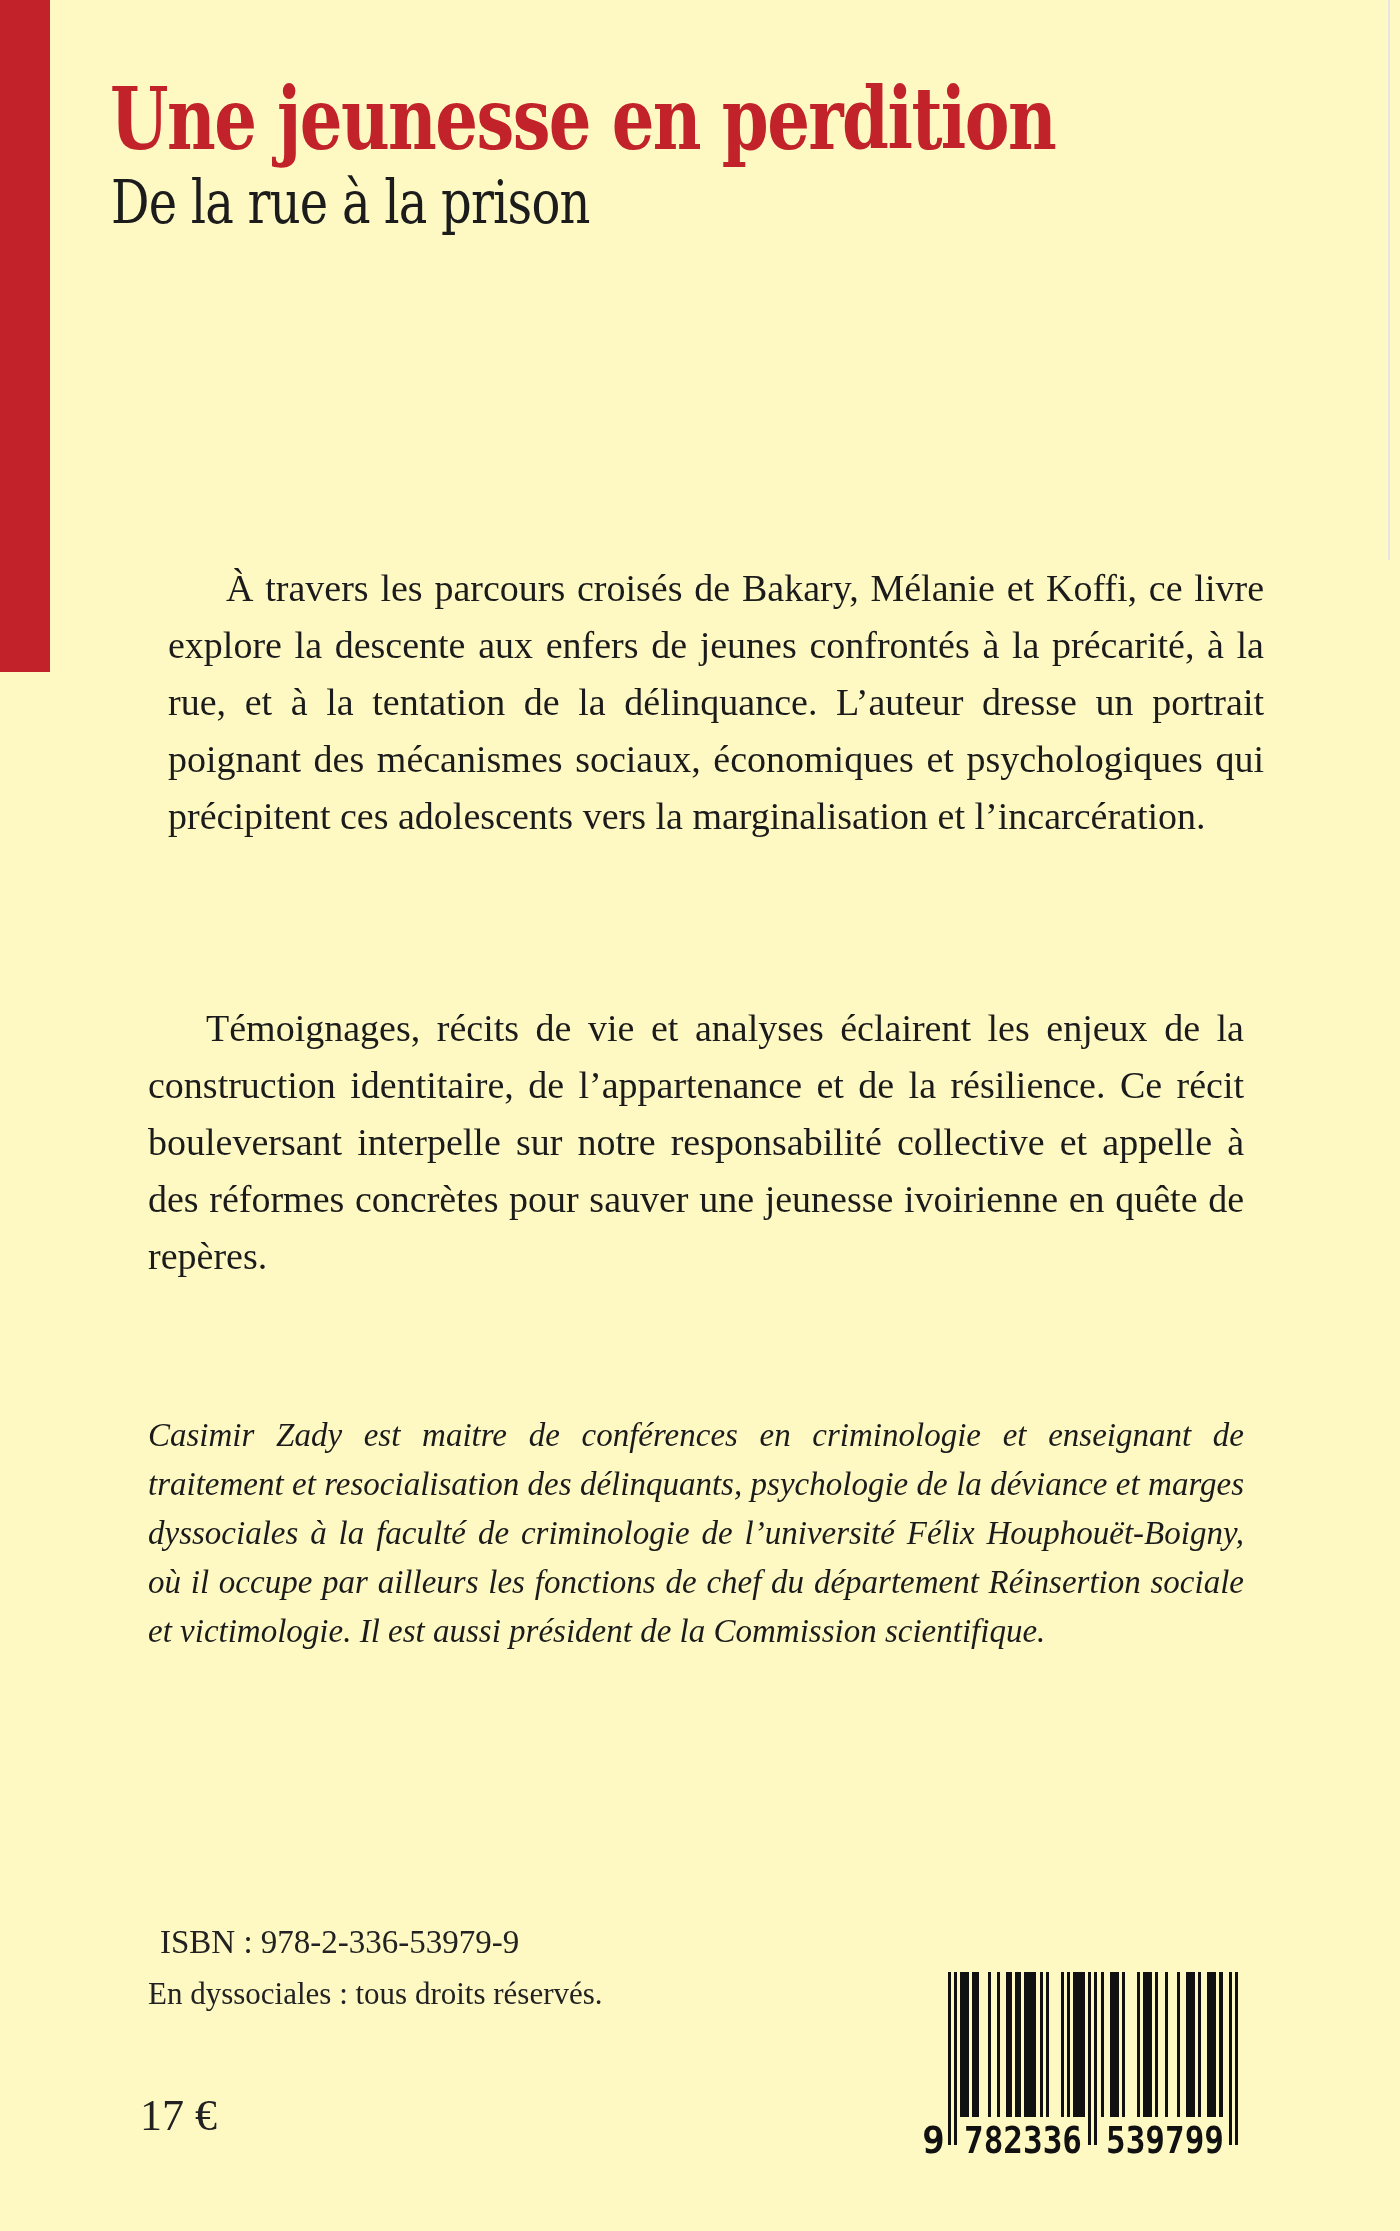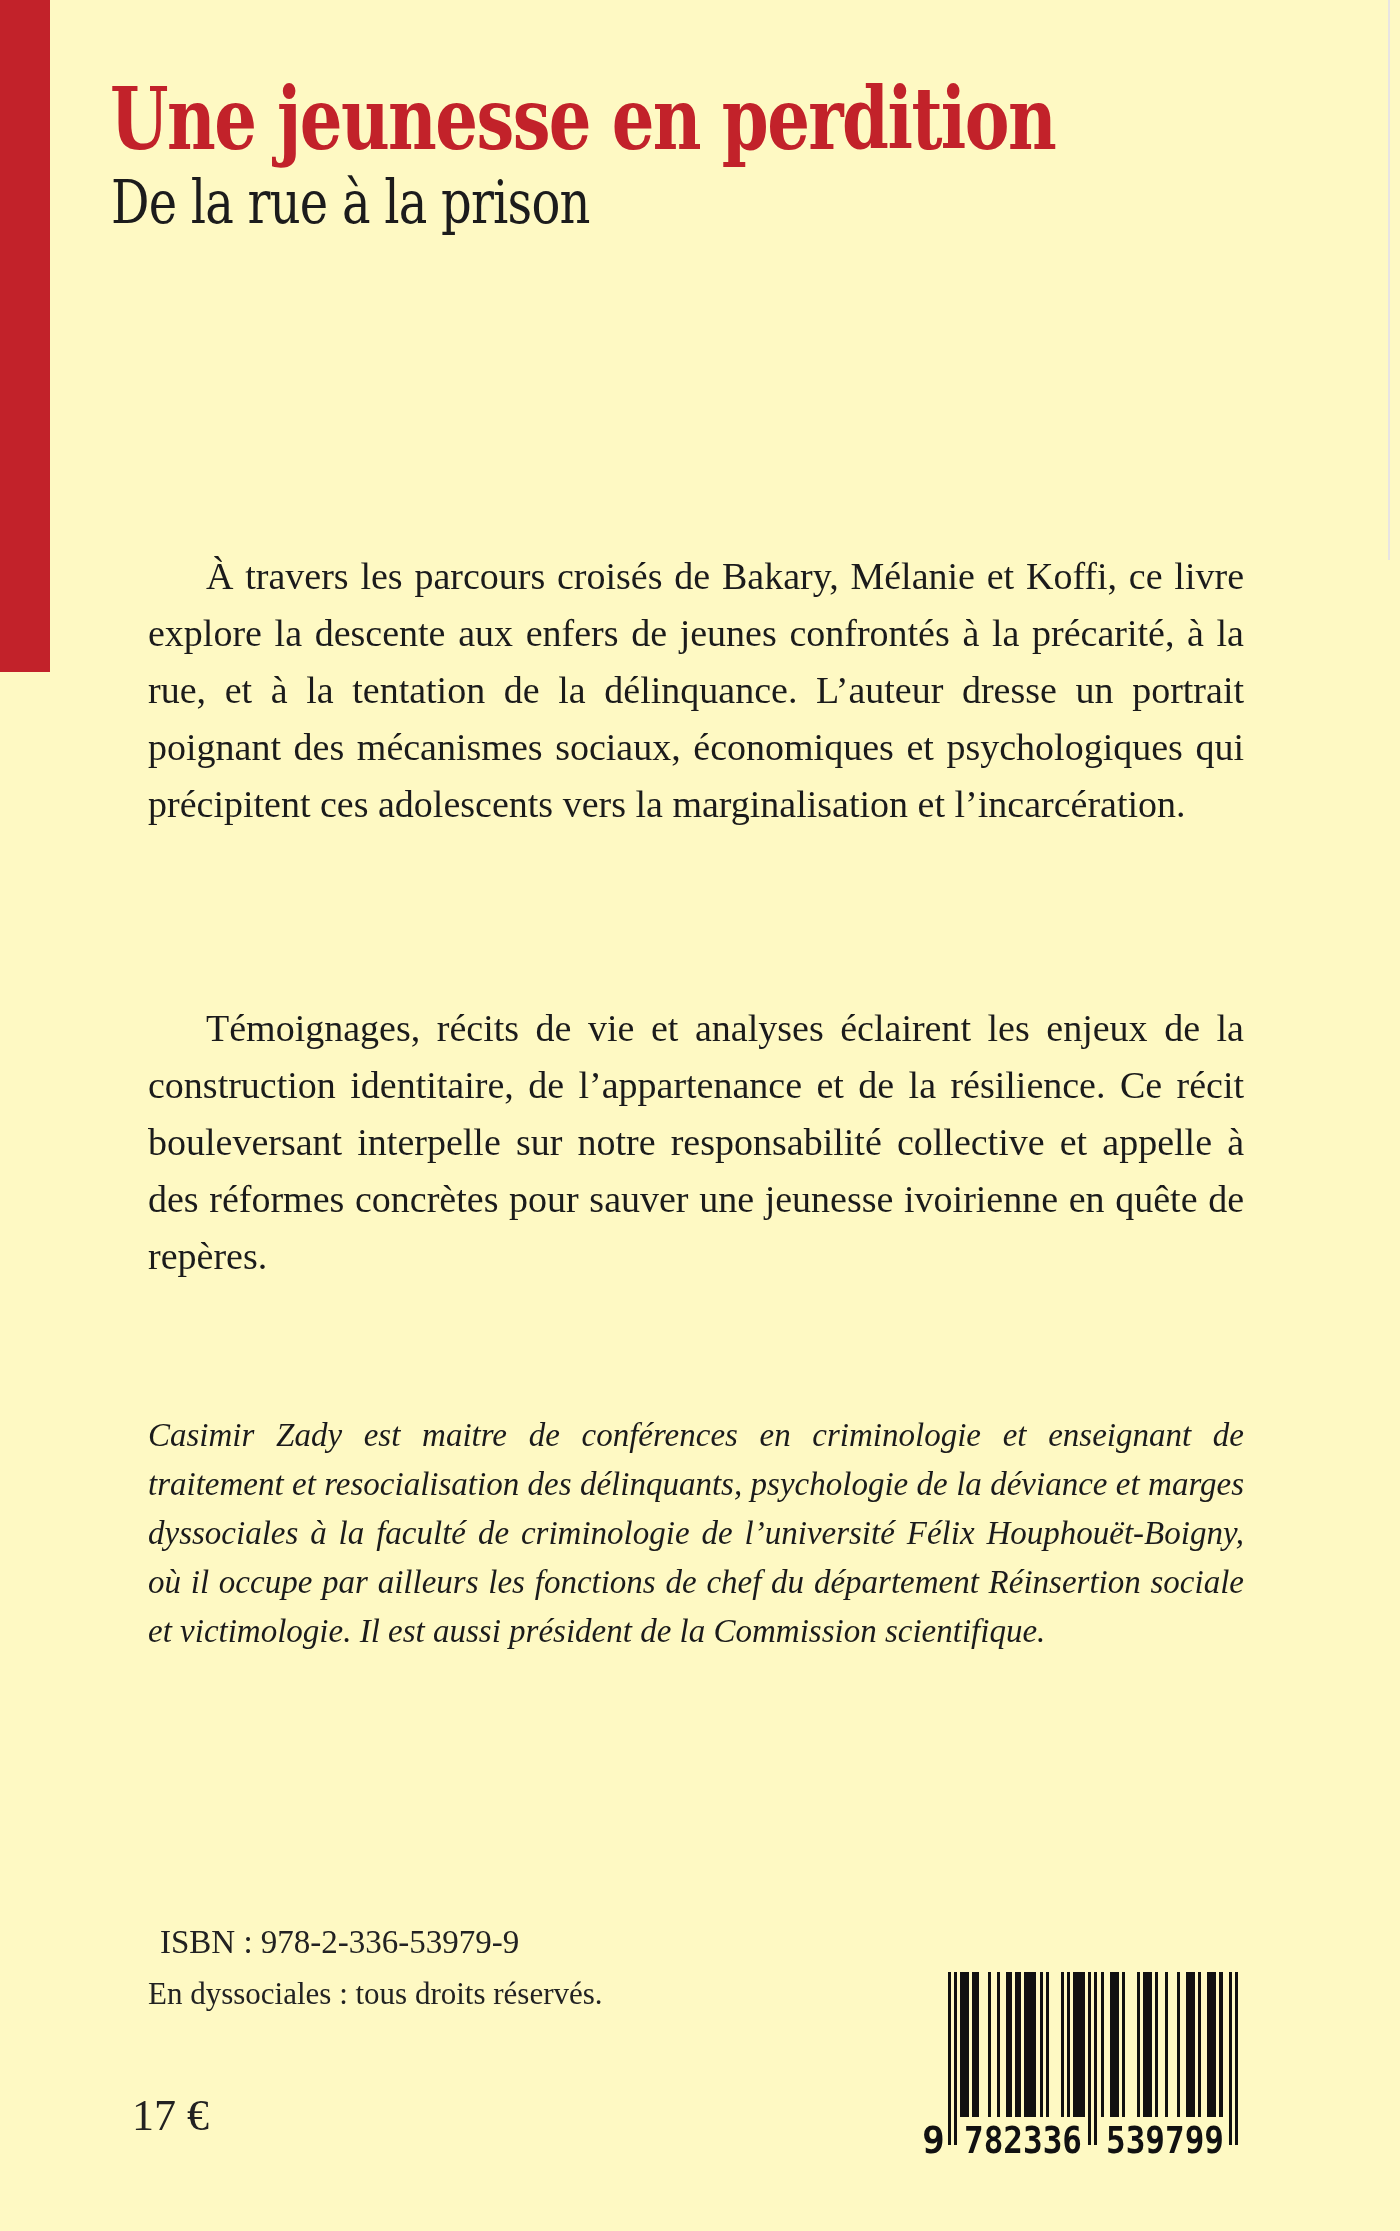--- a/index.html
+++ b/index.html
@@ -71,21 +71,21 @@
   .synopsis-para {
     position: absolute;
     left: 148px;
     width: 1096px;
     font-size: 38px;
     line-height: 57px;
     text-align: justify;
     text-indent: 58px;
     color: #1b1b1b;
   }
-  .para-1 { top: 510px; }
+  .para-1 { top: 522px; margin-left: 20px; }
   .para-2 { top: 962px; }
 
   
   .bio {
     position: absolute;
     left: 148px;
     top: 1378px;
     width: 1096px;
     font-size: 33px;
     line-height: 49px;
@@ -108,21 +108,21 @@
   .isbn {
     position: absolute;
     left: 148px;
     top: 1924px;
     font-size: 33px;
     color: #222222;
     margin-left: 12px;
   }
   .price {
     position: absolute;
-    left: 132px;
+    left: 140px;
     top: 2090px;
     font-size: 44px;
     color: #222222;
   }
 
   
   .barcode {
     position: absolute;
     left: 918px;
     top: 1970px;

